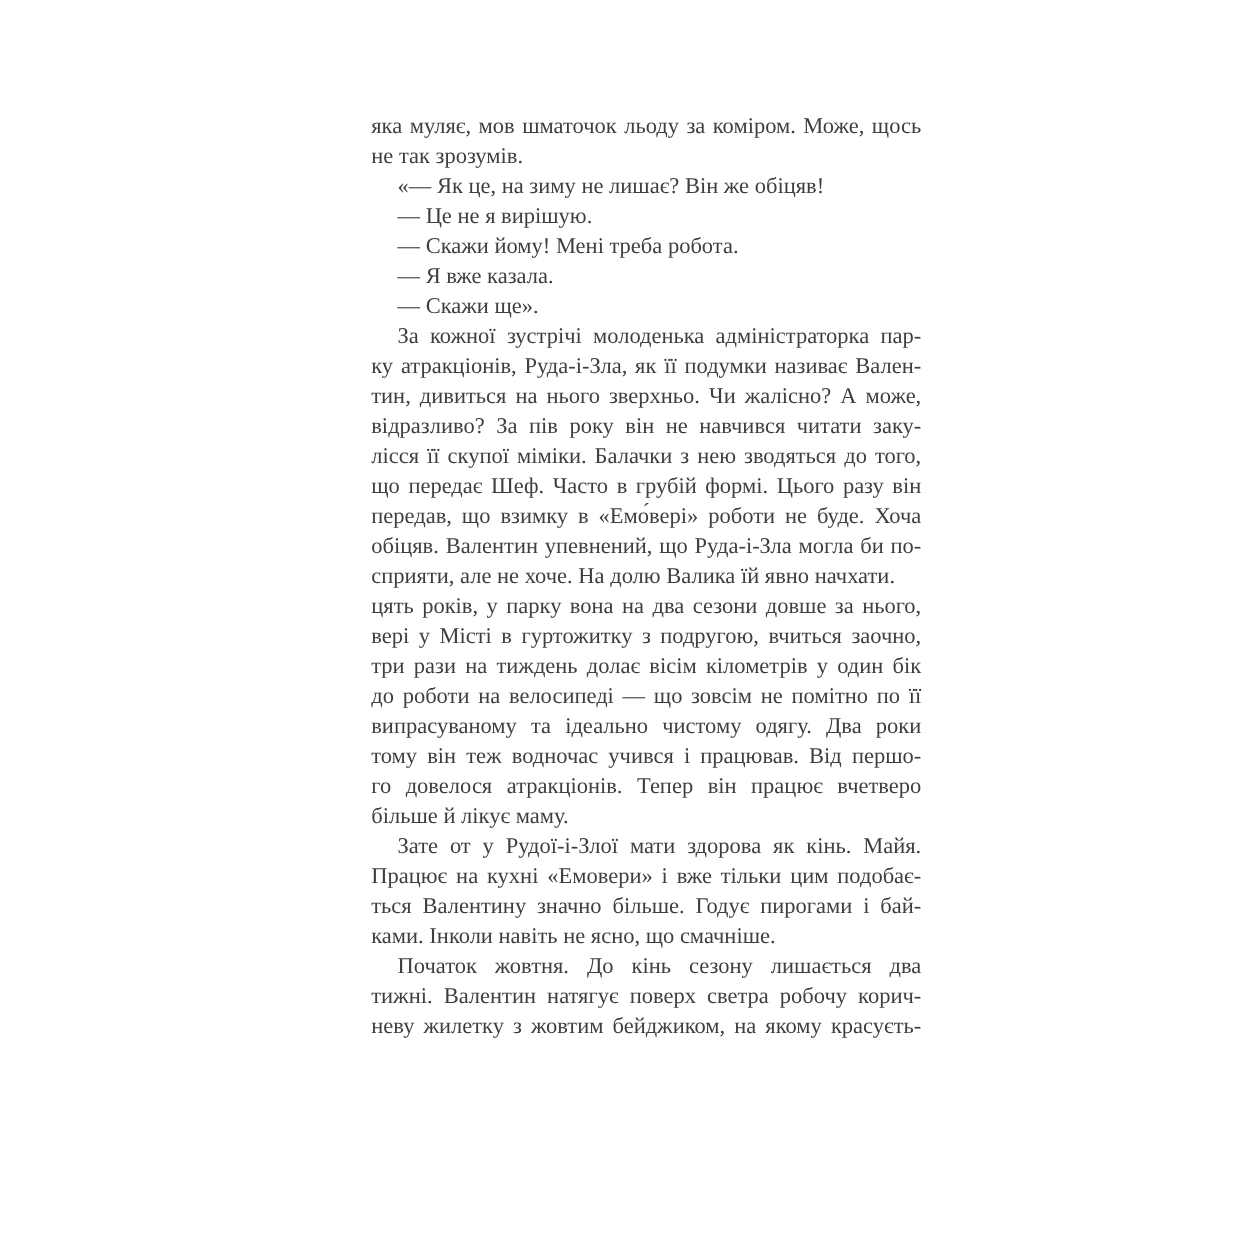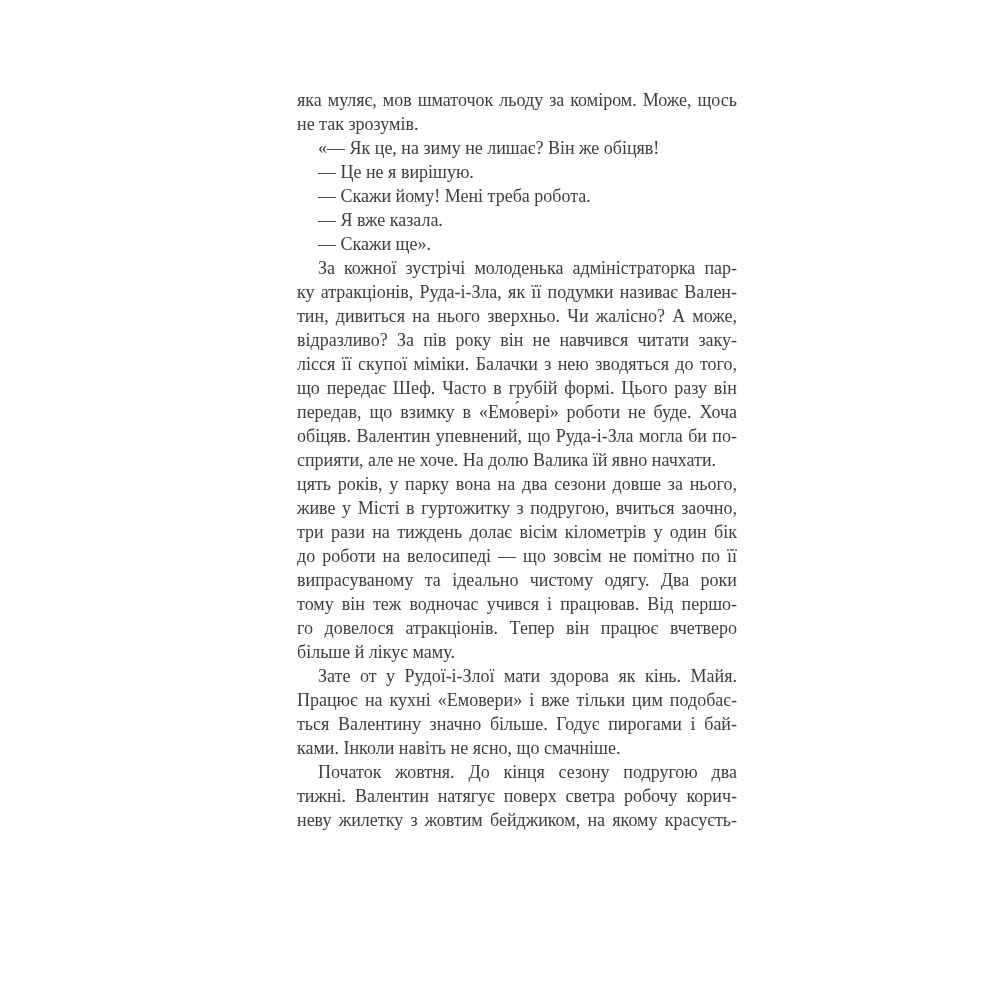--- a/index.html
+++ b/index.html
@@ -62,29 +62,29 @@
       <div class="line ind jst">За кожної зустрічі молоденька адміністраторка пар-</div>
       <div class="line jst">ку атракціонів, Руда-і-Зла, як її подумки називає Вален-</div>
       <div class="line jst">тин, дивиться на нього зверхньо. Чи жалісно? А може,</div>
       <div class="line jst">відразливо? За пів року він не навчився читати заку-</div>
       <div class="line jst">лісся її скупої міміки. Балачки з нею зводяться до того,</div>
       <div class="line jst">що передає Шеф. Часто в грубій формі. Цього разу він</div>
       <div class="line jst">передав, що взимку в «Емо́вері» роботи не буде. Хоча</div>
       <div class="line jst">обіцяв. Валентин упевнений, що Руда-і-Зла могла би по-</div>
       <div class="line">сприяти, але не хоче. На долю Валика їй явно начхати.</div>
       <div class="line jst">цять років, у парку вона на два сезони довше за нього,</div>
-      <div class="line jst">живе у Місті в гуртожитку з подругою, вчиться заочно,</div>
+      <div class="line jst">вері у Місті в гуртожитку з подругою, вчиться заочно,</div>
       <div class="line jst">три рази на тиждень долає вісім кілометрів у один бік</div>
       <div class="line jst">до роботи на велосипеді — що зовсім не помітно по її</div>
       <div class="line jst">випрасуваному та ідеально чистому одягу. Два роки</div>
       <div class="line jst">тому він теж водночас учився і працював. Від першо-</div>
       <div class="line jst">го довелося атракціонів. Тепер він працює вчетверо</div>
       <div class="line">більше й лікує маму.</div>
       <div class="line ind jst">Зате от у Рудої-і-Злої мати здорова як кінь. Майя.</div>
       <div class="line jst">Працює на кухні «Емовери» і вже тільки цим подобає-</div>
       <div class="line jst">ться Валентину значно більше. Годує пирогами і бай-</div>
       <div class="line">ками. Інколи навіть не ясно, що смачніше.</div>
-      <div class="line ind jst">Початок жовтня. До кінця сезону подругою два</div>
+      <div class="line ind jst">Початок жовтня. До кінь сезону лишається два</div>
       <div class="line jst">тижні. Валентин натягує поверх светра робочу корич-</div>
       <div class="line jst">неву жилетку з жовтим бейджиком, на якому красуєть-</div>
     </div>
   <div class="page-number">14</div>
 </div>
 
 </body></html>

